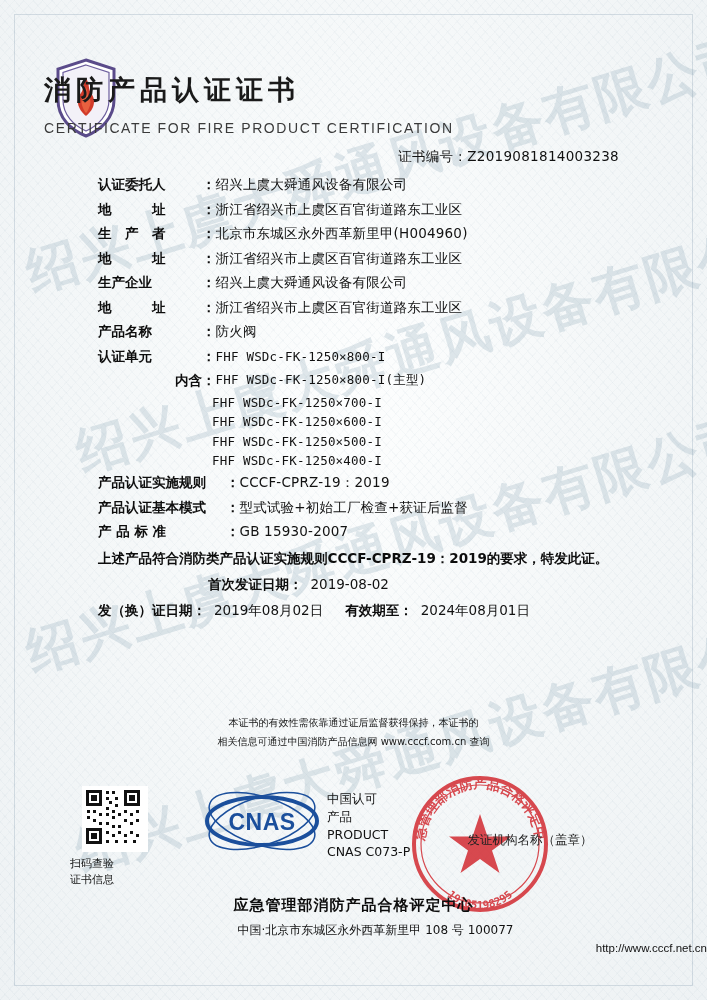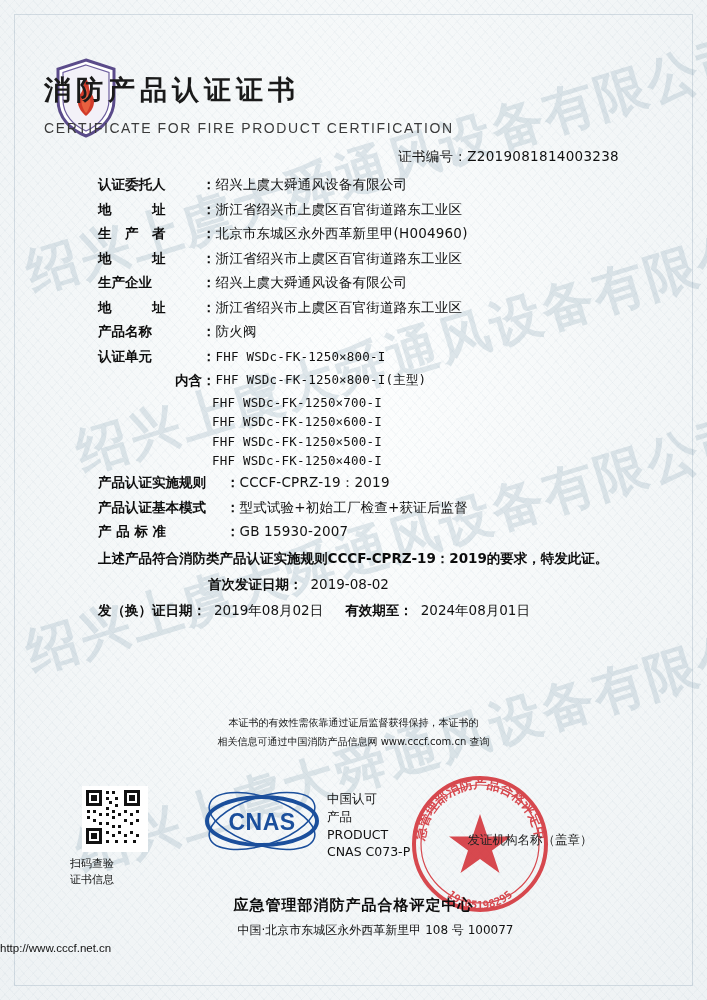--- a/index.html
+++ b/index.html
@@ -267,21 +267,21 @@
     text-align: center;
     font-family: "DejaVu Sans", sans-serif;
     font-size: 12px;
     color: #111;
     padding-left: 44px;
   }
   .url {
     position: absolute;
     left: 0; right: 0;
     top: 942px;
-    text-align: left;
+    text-align: right;
     font-family: "Liberation Sans", sans-serif;
     font-size: 11.5px;
     color: #111;
   }
 </style>
 </head>
 <body>
 
 <div class="page">
 

